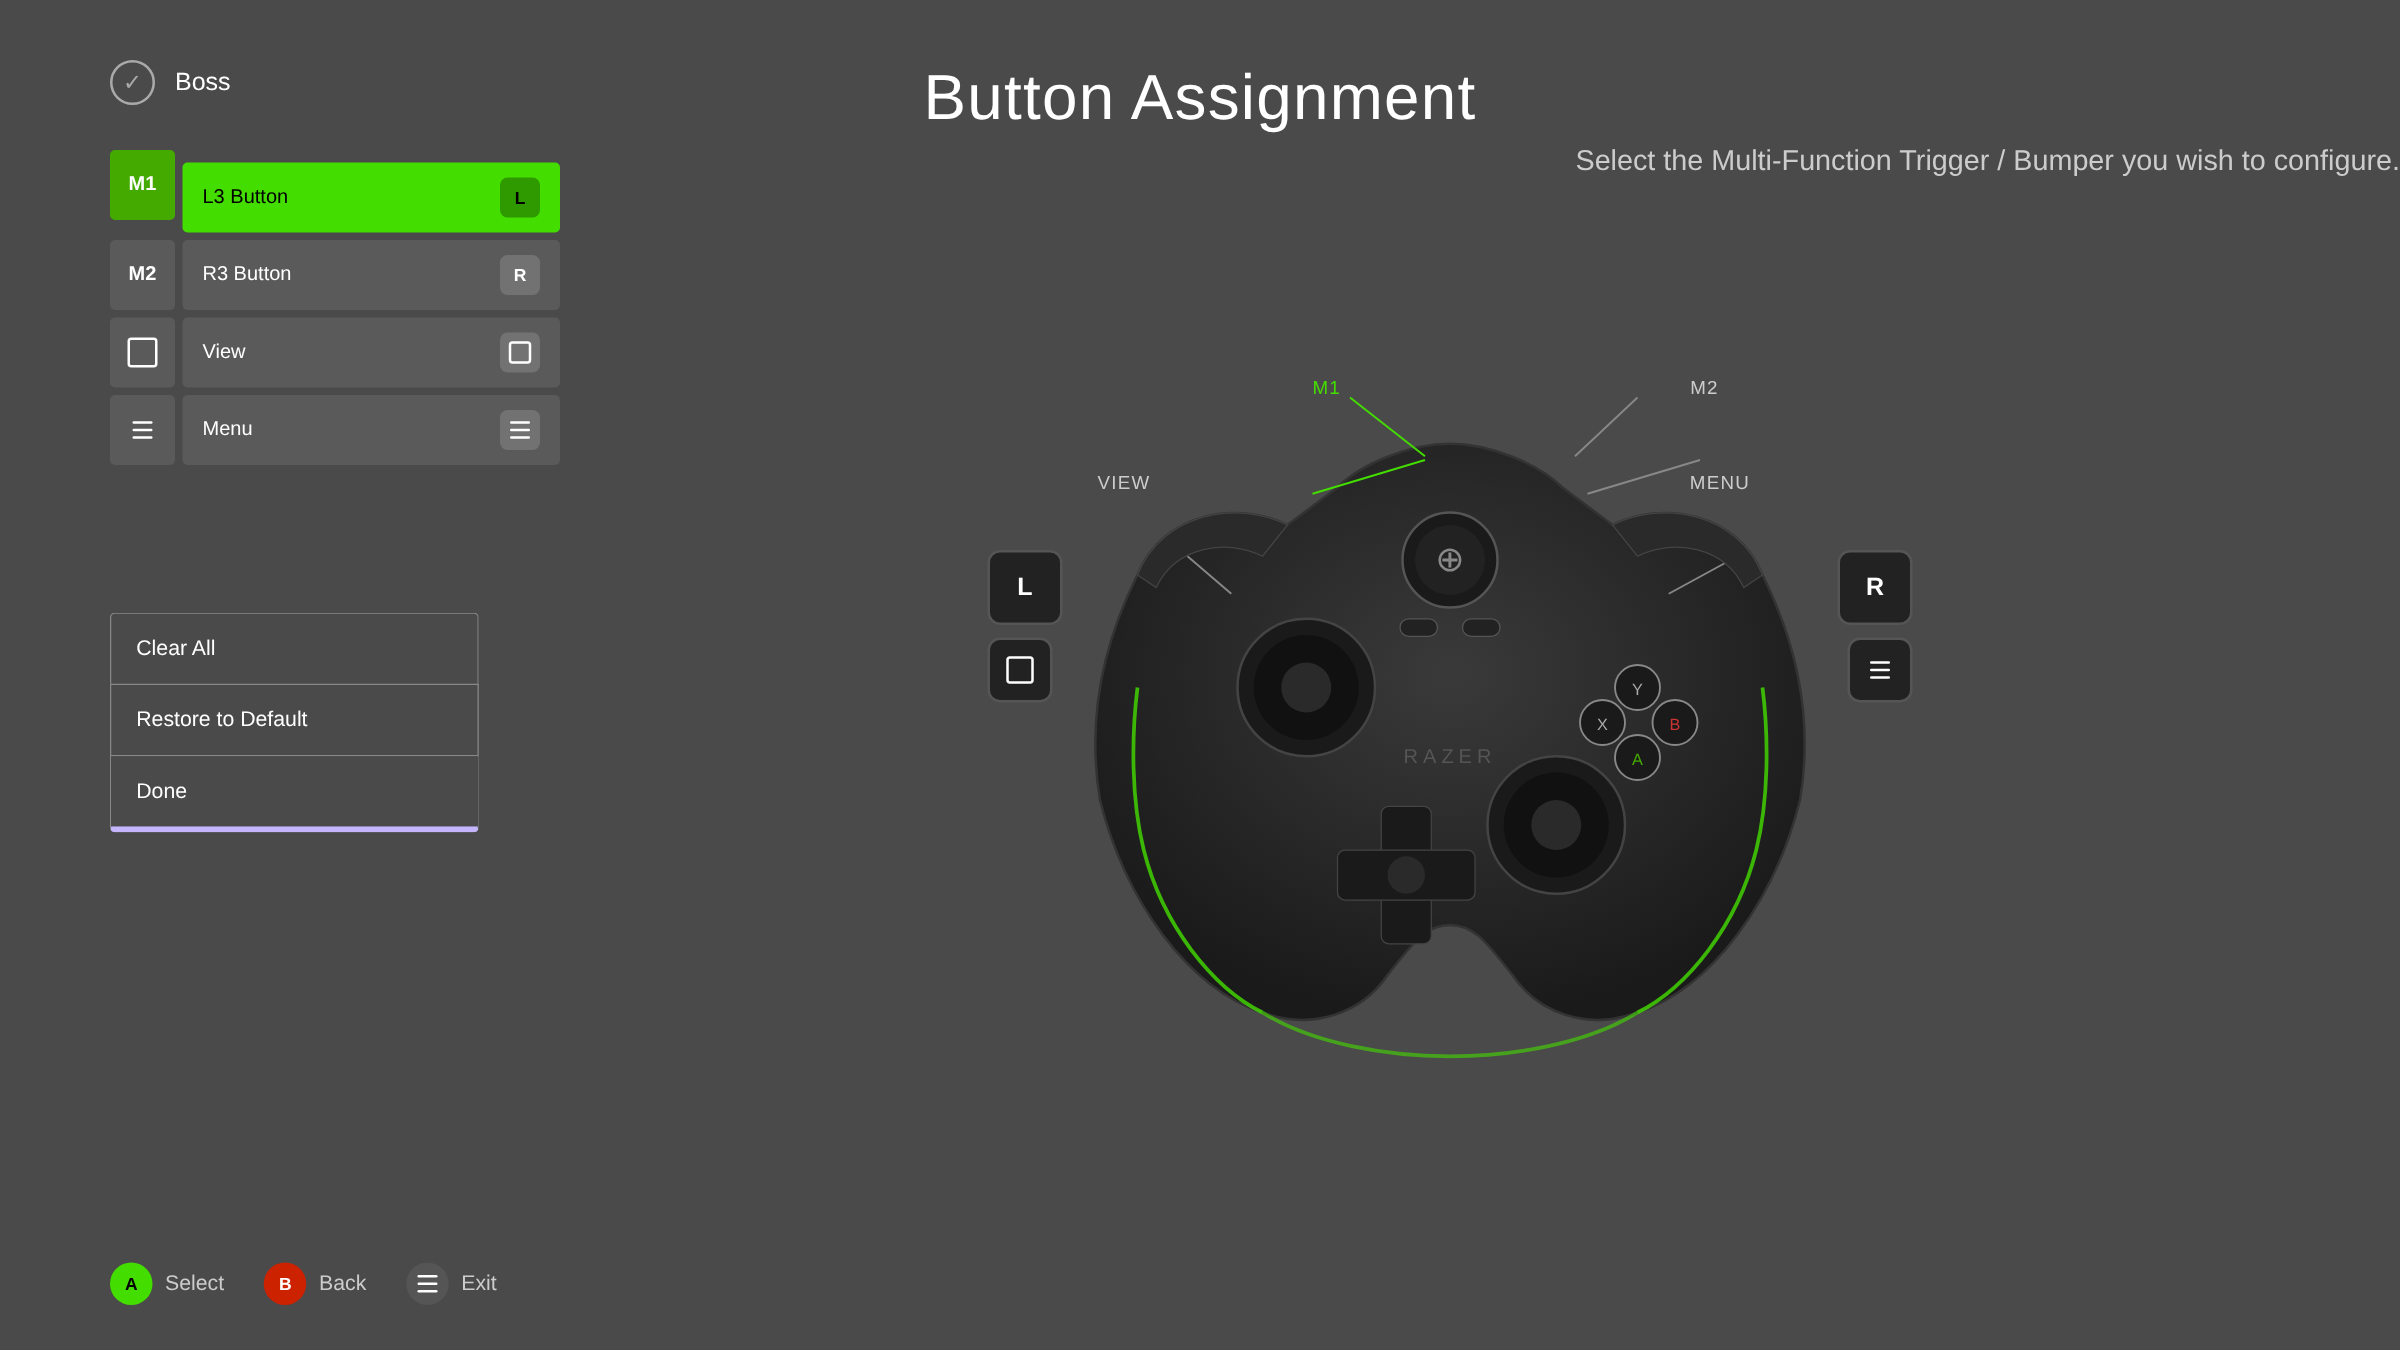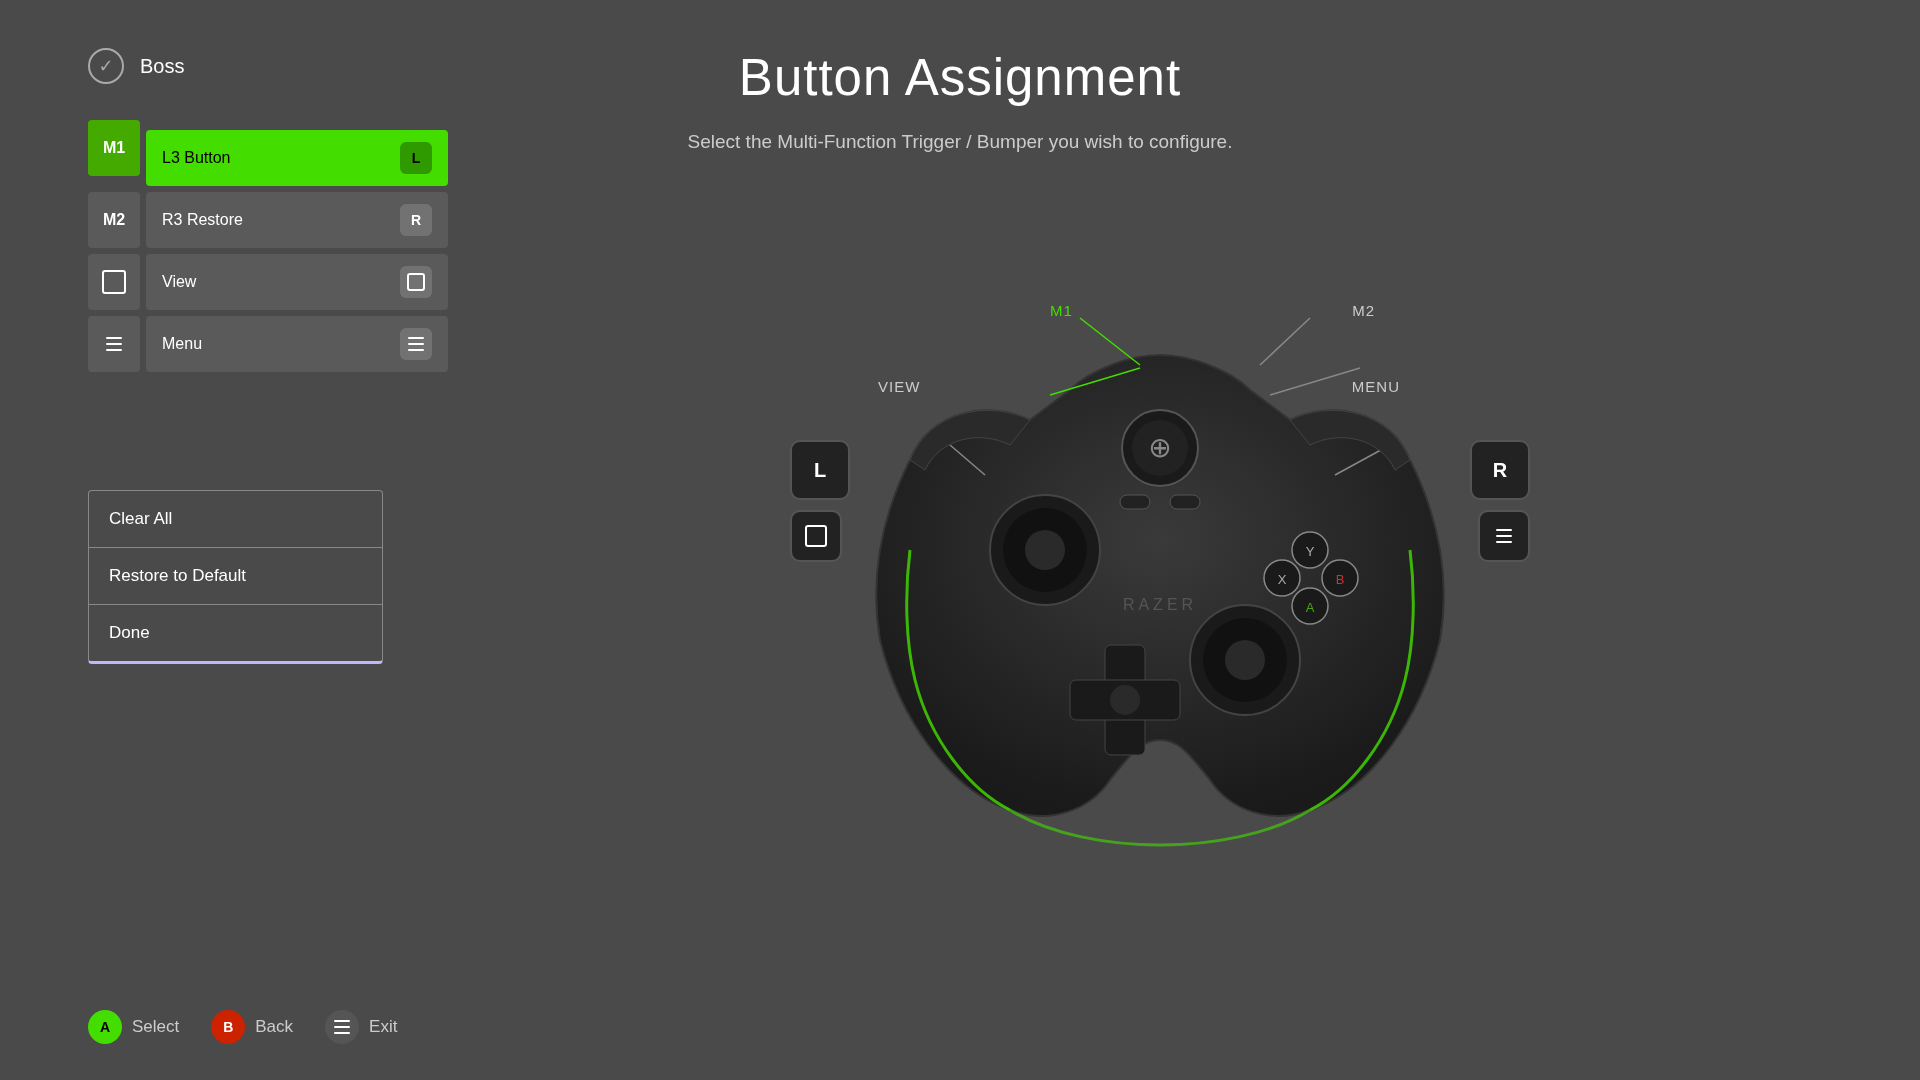--- a/index.html
+++ b/index.html
@@ -47,24 +47,25 @@
       right: 0;
       text-align: center;
     }
     .page-title h1 {
       font-size: 51px;
       font-weight: 300;
       color: #ffffff;
       letter-spacing: 1px;
     }
     .page-title p {
-      font-size: 19px;
+      font-size: 23px;
       color: #cccccc;
-      margin-top: 24px;
+      margin-top: 8px;
       font-weight: 300;
+      text-align: right;
     }
 
     
     .button-list {
       position: absolute;
       top: 110px;
       left: 88px;
       width: 360px;
     }
     .button-row {
@@ -162,21 +163,21 @@
       color: #fff;
       font-size: 17px;
       text-align: left;
       cursor: pointer;
       border-bottom: none;
     }
     .action-btn:first-child {
       border-radius: 4px 4px 0 0;
     }
     .action-btn:last-child {
-      border-bottom: 3px solid #c4b5fd;
+      border-bottom: 5px solid #c4b5fd;
       border-radius: 0 0 4px 4px;
     }
 
     
     .bottom-bar {
       position: absolute;
       bottom: 36px;
       left: 88px;
       display: flex;
       align-items: center;
@@ -301,21 +302,21 @@
     <div class="row-label green">M1</div>
     <div class="row-content active">
       <span>L3 Button</span>
       <div class="row-badge">L</div>
     </div>
   </div>
 
   <div class="button-row">
     <div class="row-label">M2</div>
     <div class="row-content">
-      <span>R3 Restore</span>
+      <span>R3 Button</span>
       <div class="row-badge">R</div>
     </div>
   </div>
 
   <div class="button-row">
     <div class="row-label">
       <div class="icon-square" style="border-color:#fff;"></div>
     </div>
     <div class="row-content">
       <span>View</span>

